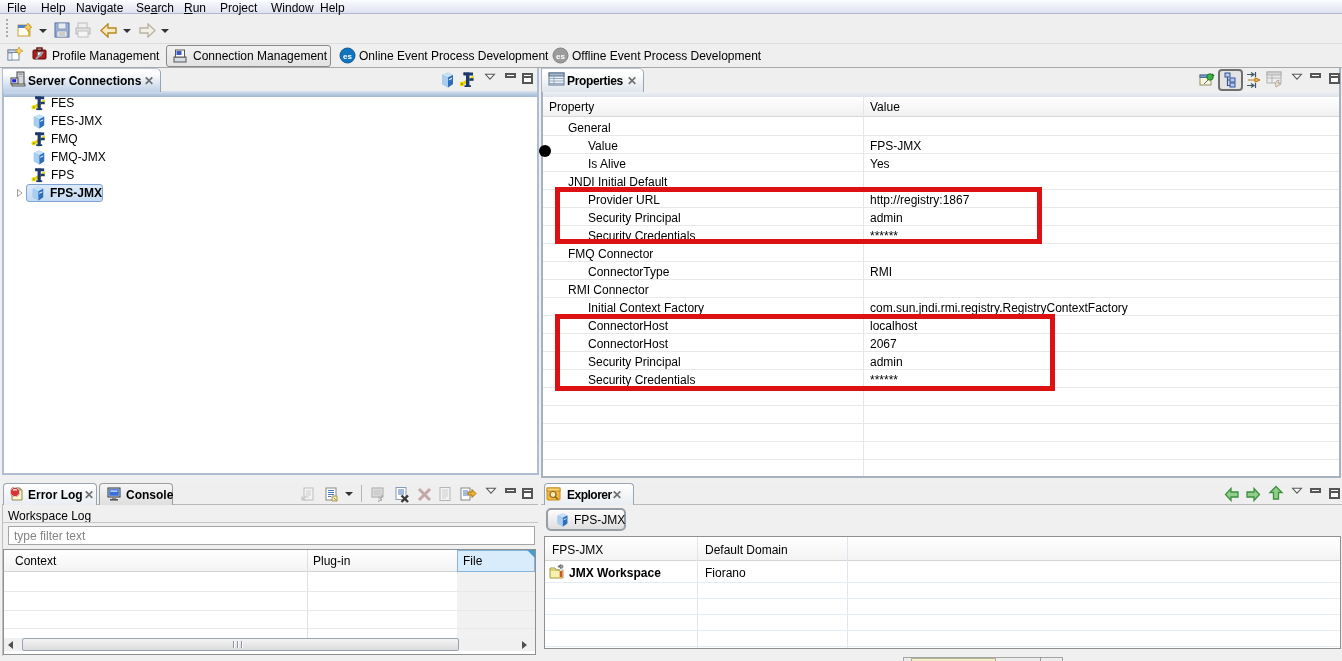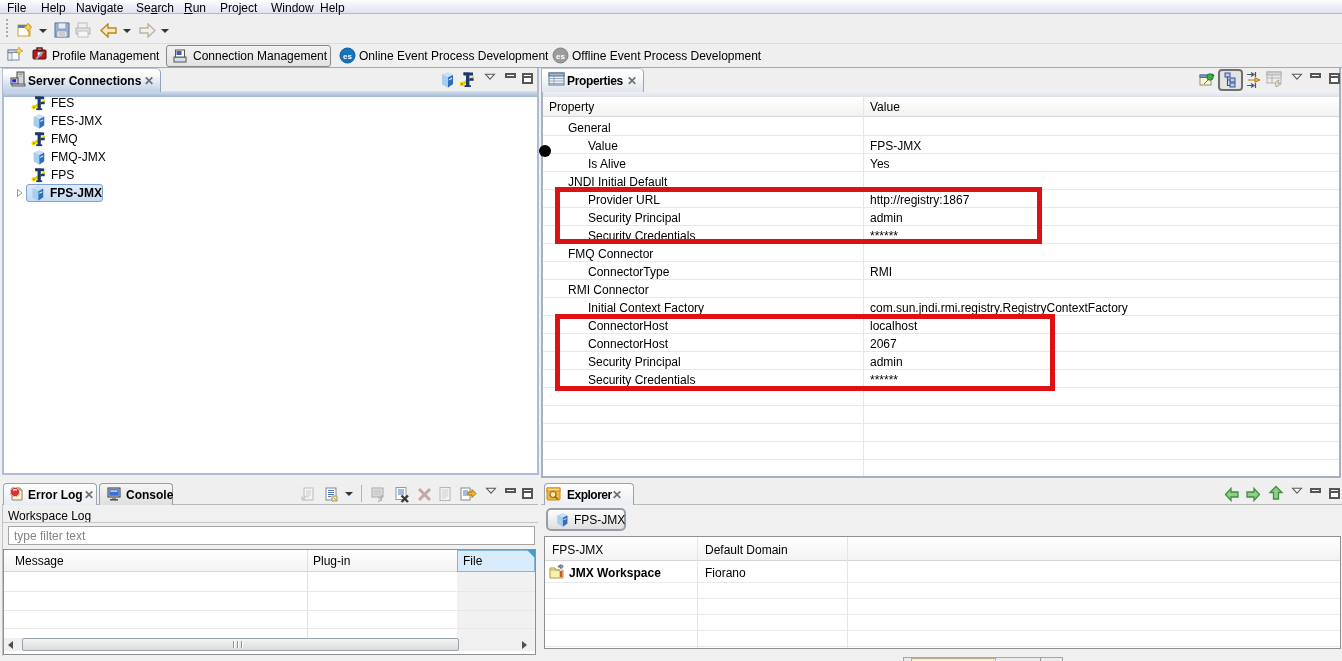--- a/index.html
+++ b/index.html
@@ -348,21 +348,21 @@
 <div class="t" style="left:8px;top:509px">Workspace Log</div>
 <div class="abs" style="left:2px;top:522px;width:536px;height:1px;background:#c6c6c6"></div>
 <div class="abs" style="left:8px;top:526px;width:527px;height:19px;border:1px solid #a5a5a5;background:#fff"></div>
 <div class="t" style="left:14px;top:529px;color:#848484">type filter text</div>
 
 <div class="abs" style="left:3px;top:549px;width:533px;height:106px;border:1px solid #909090;background:#fff"></div>
 <div class="abs" style="left:4px;top:550px;width:531px;height:22px;background:linear-gradient(#fff,#f3f3f3);border-bottom:1px solid #d5d5d5"></div>
 <div class="abs" style="left:457px;top:550px;width:78px;height:88px;background:#f1f1f1"></div>
 <div class="abs" style="left:457px;top:550px;width:78px;height:22px;background:#d9ecfb;border:1px solid #84b6dc"></div>
 <div class="abs" style="left:527px;top:550px;width:0;height:0;border-left:8px solid transparent;border-top:8px solid #4a9ace"></div>
-<div class="t" style="left:15px;top:554px">Message</div>
+<div class="t" style="left:15px;top:554px">Context</div>
 <div class="t" style="left:313px;top:554px">Plug-in</div>
 <div class="t" style="left:463px;top:554px">File</div>
 <div class="abs" style="left:307px;top:550px;width:1px;height:88px;background:#e0e0e0"></div>
 <div class="hline" style="left:4px;top:591px;width:531px"></div>
 <div class="hline" style="left:4px;top:610px;width:531px"></div>
 <div class="hline" style="left:4px;top:628px;width:531px"></div>
 
 <div class="abs" style="left:4px;top:638px;width:531px;height:13px;background:#f0f0f0"></div>
 <div class="abs" style="left:4px;top:638px;width:17px;height:13px;background:#f0f0f0"></div>
 <div class="abs" style="left:8px;top:641px;width:0;height:0;border-top:4px solid transparent;border-bottom:4px solid transparent;border-right:5px solid #505050"></div>

